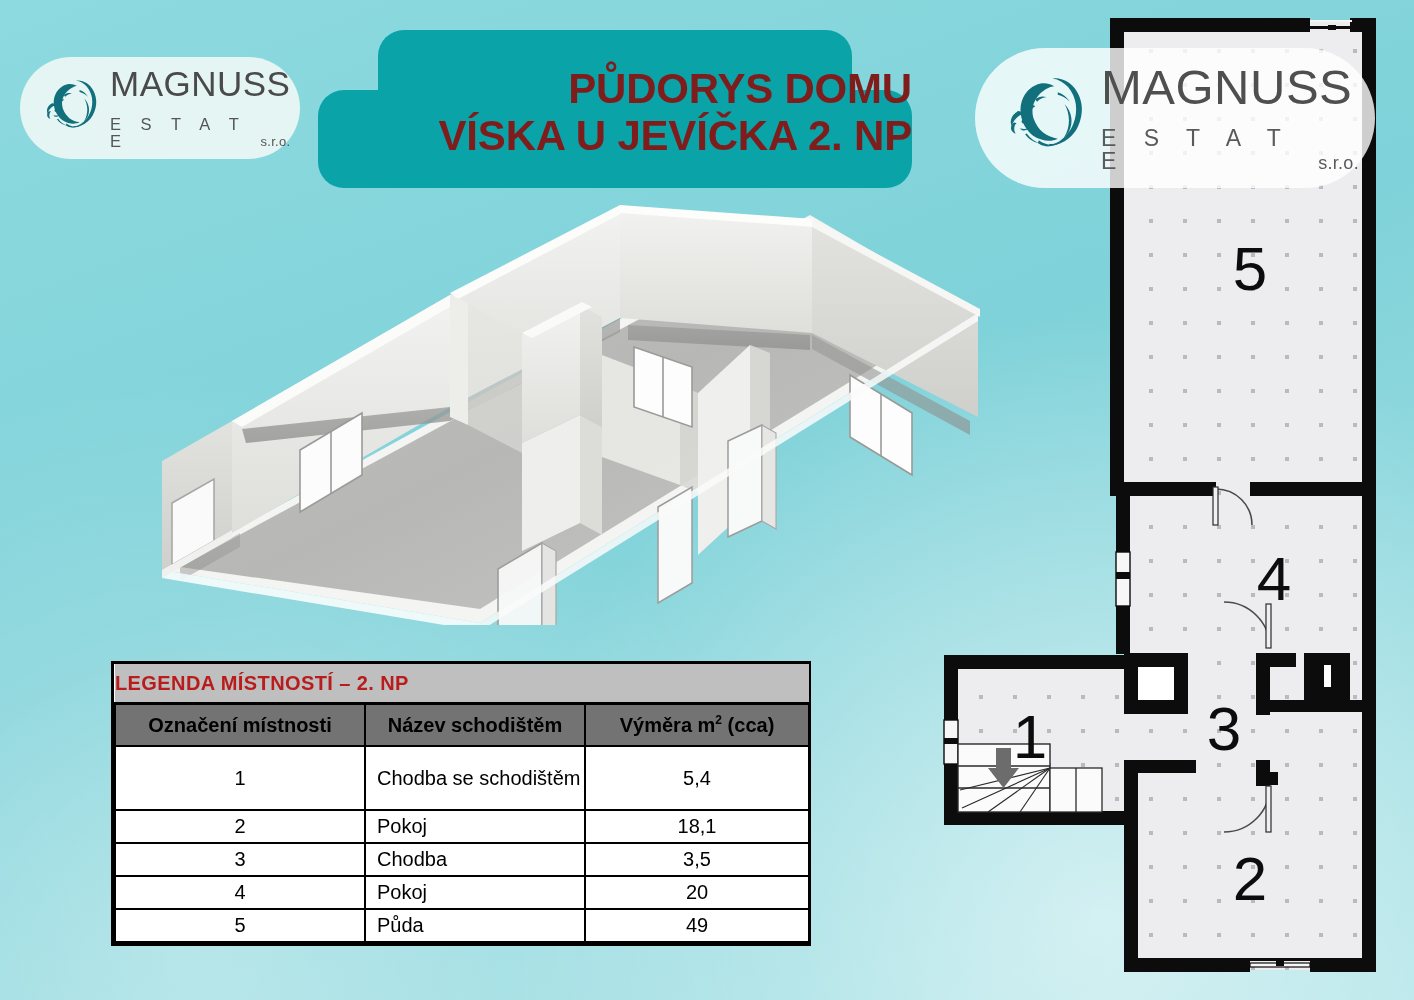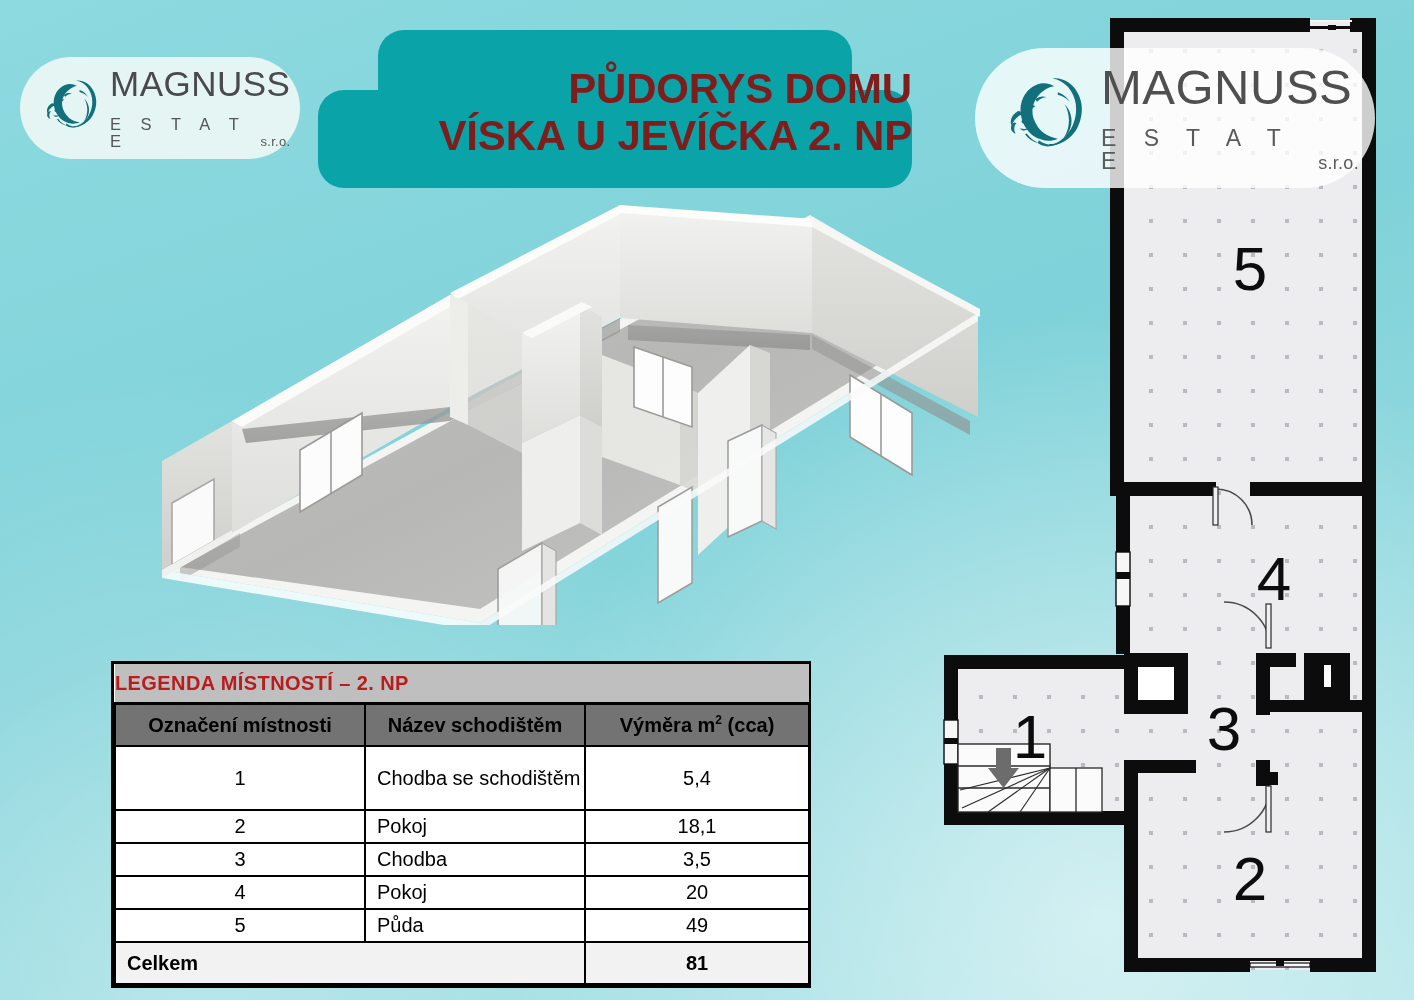--- a/index.html
+++ b/index.html
@@ -455,21 +455,17 @@
         <td>4</td>
         <td class="name">Pokoj</td>
         <td>20</td>
       </tr>
       <tr class="lg-row">
         <td>5</td>
         <td class="name">Půda</td>
         <td>49</td>
       </tr>
 
-      <tr class="lg-total">
-        <td class="lbl" colspan="2">Celkem</td>
-        <td class="val">81</td>
-      </tr>
     </tbody>
       </table>
   </div>
 
 </div>
 
 </body></html>

